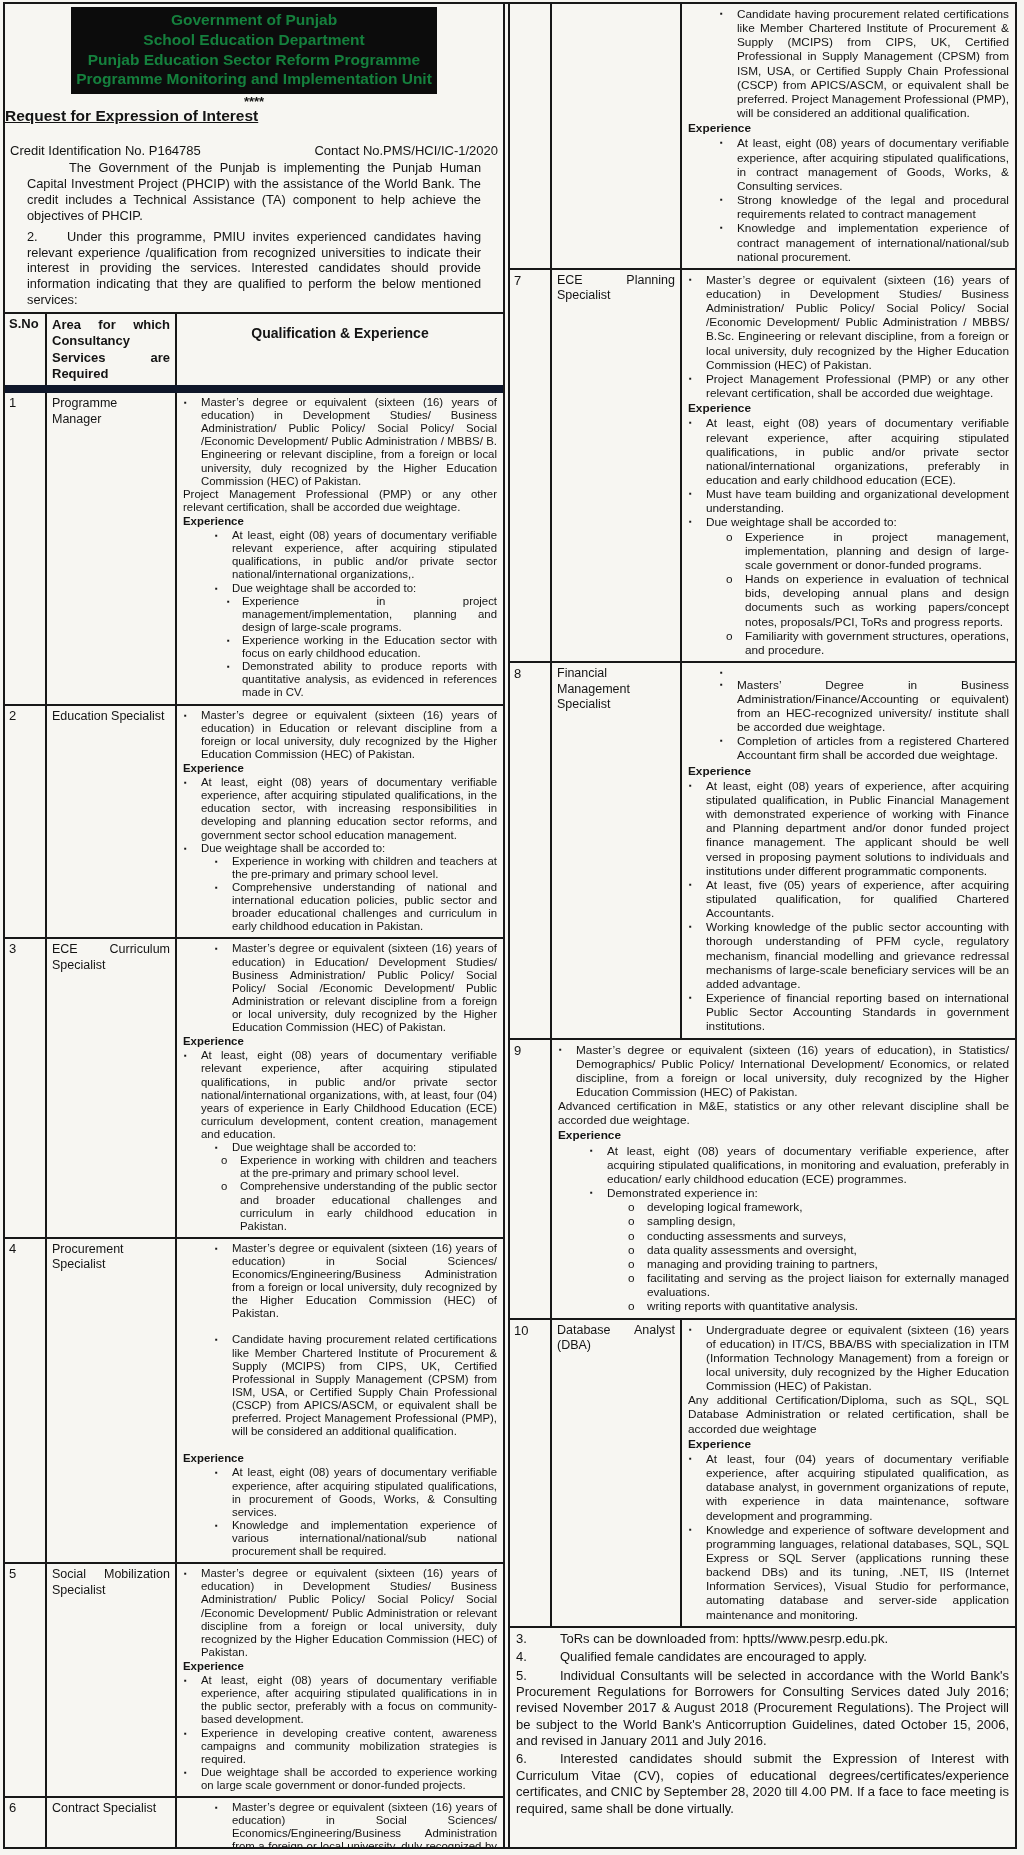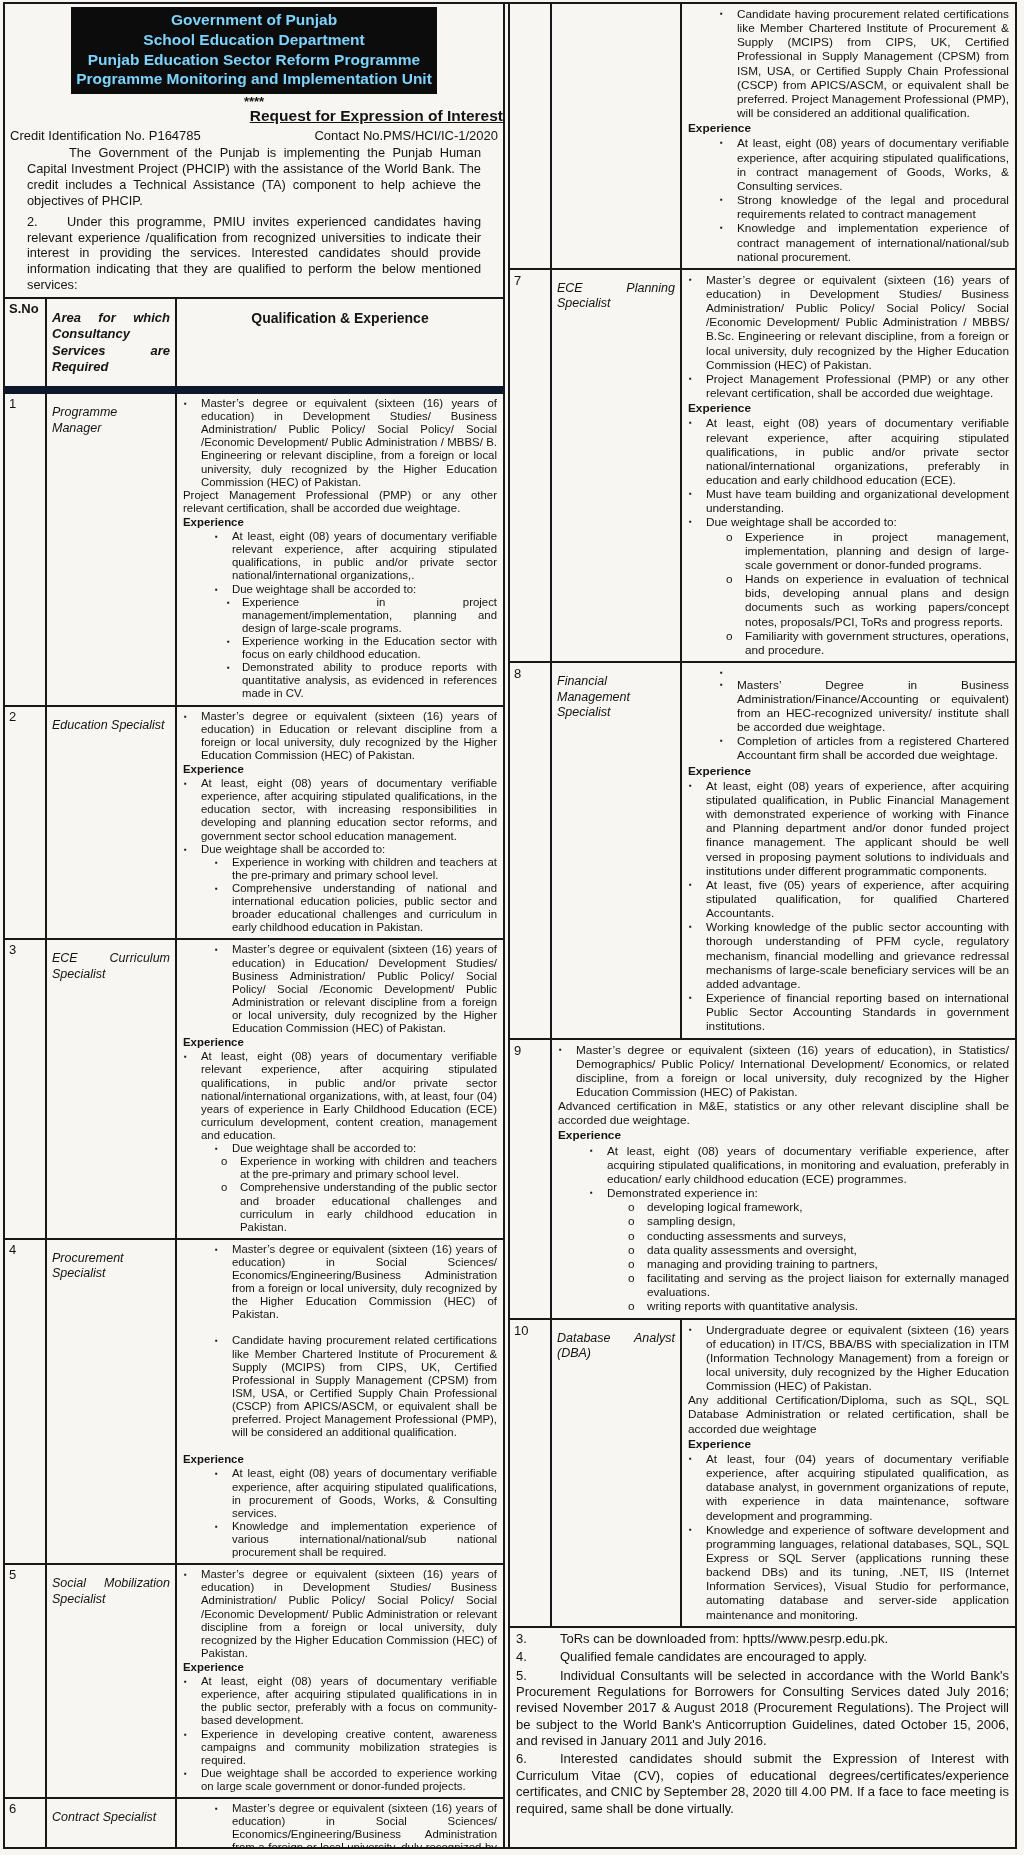--- a/index.html
+++ b/index.html
@@ -6,42 +6,42 @@
   .page{width:1024px;height:1855px;background:#f6f5f1;position:relative;
         font-family:"Liberation Sans",sans-serif;color:#141414;overflow:hidden;}
   .ad{position:absolute;left:3px;top:2px;width:1014px;height:1847px;
       border:2px solid #181818;display:flex;overflow:hidden;background:#f7f6f2;box-sizing:border-box;}
 
   
   .col-left{width:500px;display:flex;flex-direction:column;border-right:2px solid #181818;box-sizing:border-box;}
   .col-right{flex:1;display:flex;flex-direction:column;border-left:2px solid #181818;margin-left:3px;box-sizing:border-box;}
 
   
-  .hdr-box{background:#0c0c0c;color:#7dd3fc;font-weight:bold;text-align:center;
+  .hdr-box{background:#0c0c0c;color:#15803d;font-weight:bold;text-align:center;
            width:358px;margin:3px auto 0;padding:3px 4px 5px;font-size:15.5px;line-height:1.28;}
   .stars{text-align:center;font-weight:bold;font-size:13px;line-height:9px;margin-top:3px;}
-  .reoi{text-align:right;font-weight:bold;text-decoration:underline;font-size:15.5px;margin:1px 0 3px;}
+  .reoi{text-align:left;font-weight:bold;text-decoration:underline;font-size:15.5px;margin:1px 0 18px;}
   .credit{display:flex;justify-content:space-between;font-size:13px;padding:0 5px 1px;}
   .para{font-size:12.8px;text-align:justify;padding:0 22px;margin:1px 0 4px;line-height:1.24;}
   .p1{text-indent:42px;}
   .pnum{display:inline-block;width:40px;}
 
   
   .tbl{display:flex;flex-direction:column;border-top:2px solid #181818;flex:1;
        font-size:11.4px;line-height:1.15;overflow:hidden;}
   .tbl-r{font-size:11.8px;line-height:1.2;flex:none;border-top:none;border-bottom:2px solid #181818;}
   .t-head{display:flex;border-bottom:8px solid #0f172a;font-weight:bold;}
   .t-head .c-no,.t-head .c-area{font-size:13px;}
   .t-head .c-content{font-size:14px;text-align:center;padding-top:11px;}
   .t-row{display:flex;border-bottom:2px solid #181818;}
   .tbl .t-row:last-child{border-bottom:none;flex:1;justify-content:flex-end;}
   .tbl-r .t-row:last-child{border-bottom:none;}
   .c-no{width:42px;border-right:2px solid #181818;padding:3px 4px;font-size:13px;box-sizing:border-box;flex:none;}
-  .c-area{width:130px;border-right:2px solid #181818;padding:11px 5px;font-size:12.5px;
-          text-align:justify;box-sizing:border-box;line-height:1.25;flex:none;font-style:italic;}
+  .c-area{width:130px;border-right:2px solid #181818;padding:3px 5px;font-size:12.5px;
+          text-align:justify;box-sizing:border-box;line-height:1.25;flex:none;}
   .c-content{flex:1;padding:3px 6px 4px;min-width:0;}
 
   
   .it{display:flex;}
   .mk{flex:none;}
   .it-b  .mk{width:17px;padding-left:1px;}
   .it-b2 .mk{width:17px;margin-left:32px;}
   .it-b3 .mk{width:15px;margin-left:44px;}
   .it-o  .mk{width:19px;margin-left:38px;}
   .it-o2 .mk{width:19px;margin-left:70px;}

